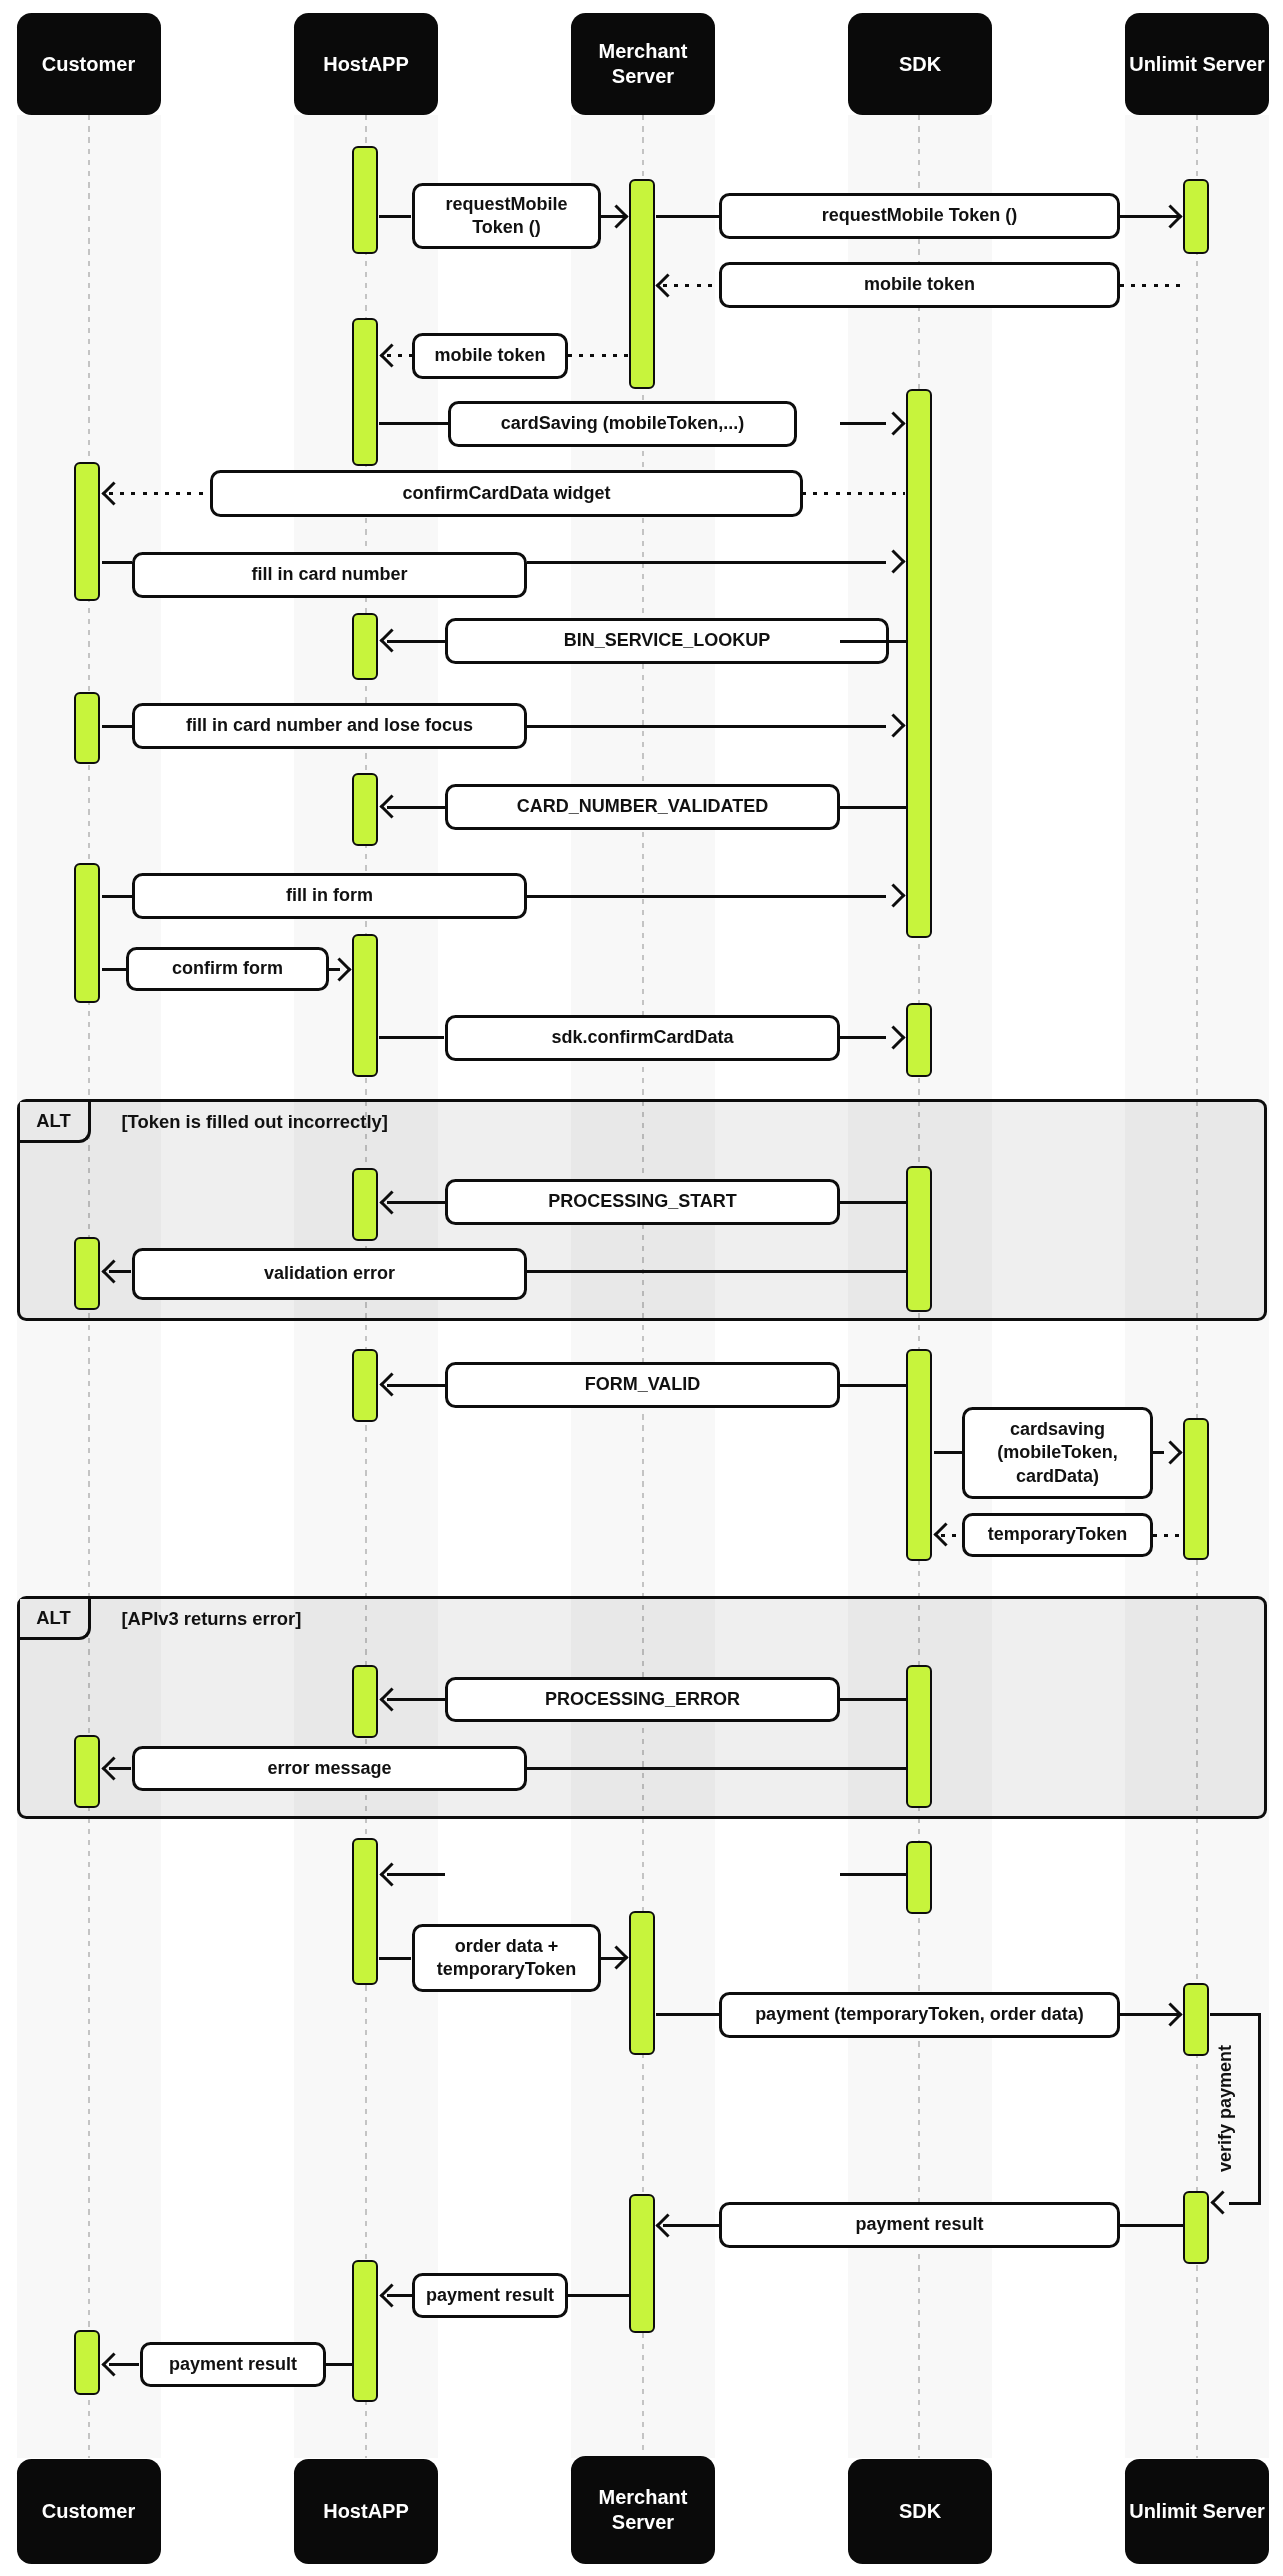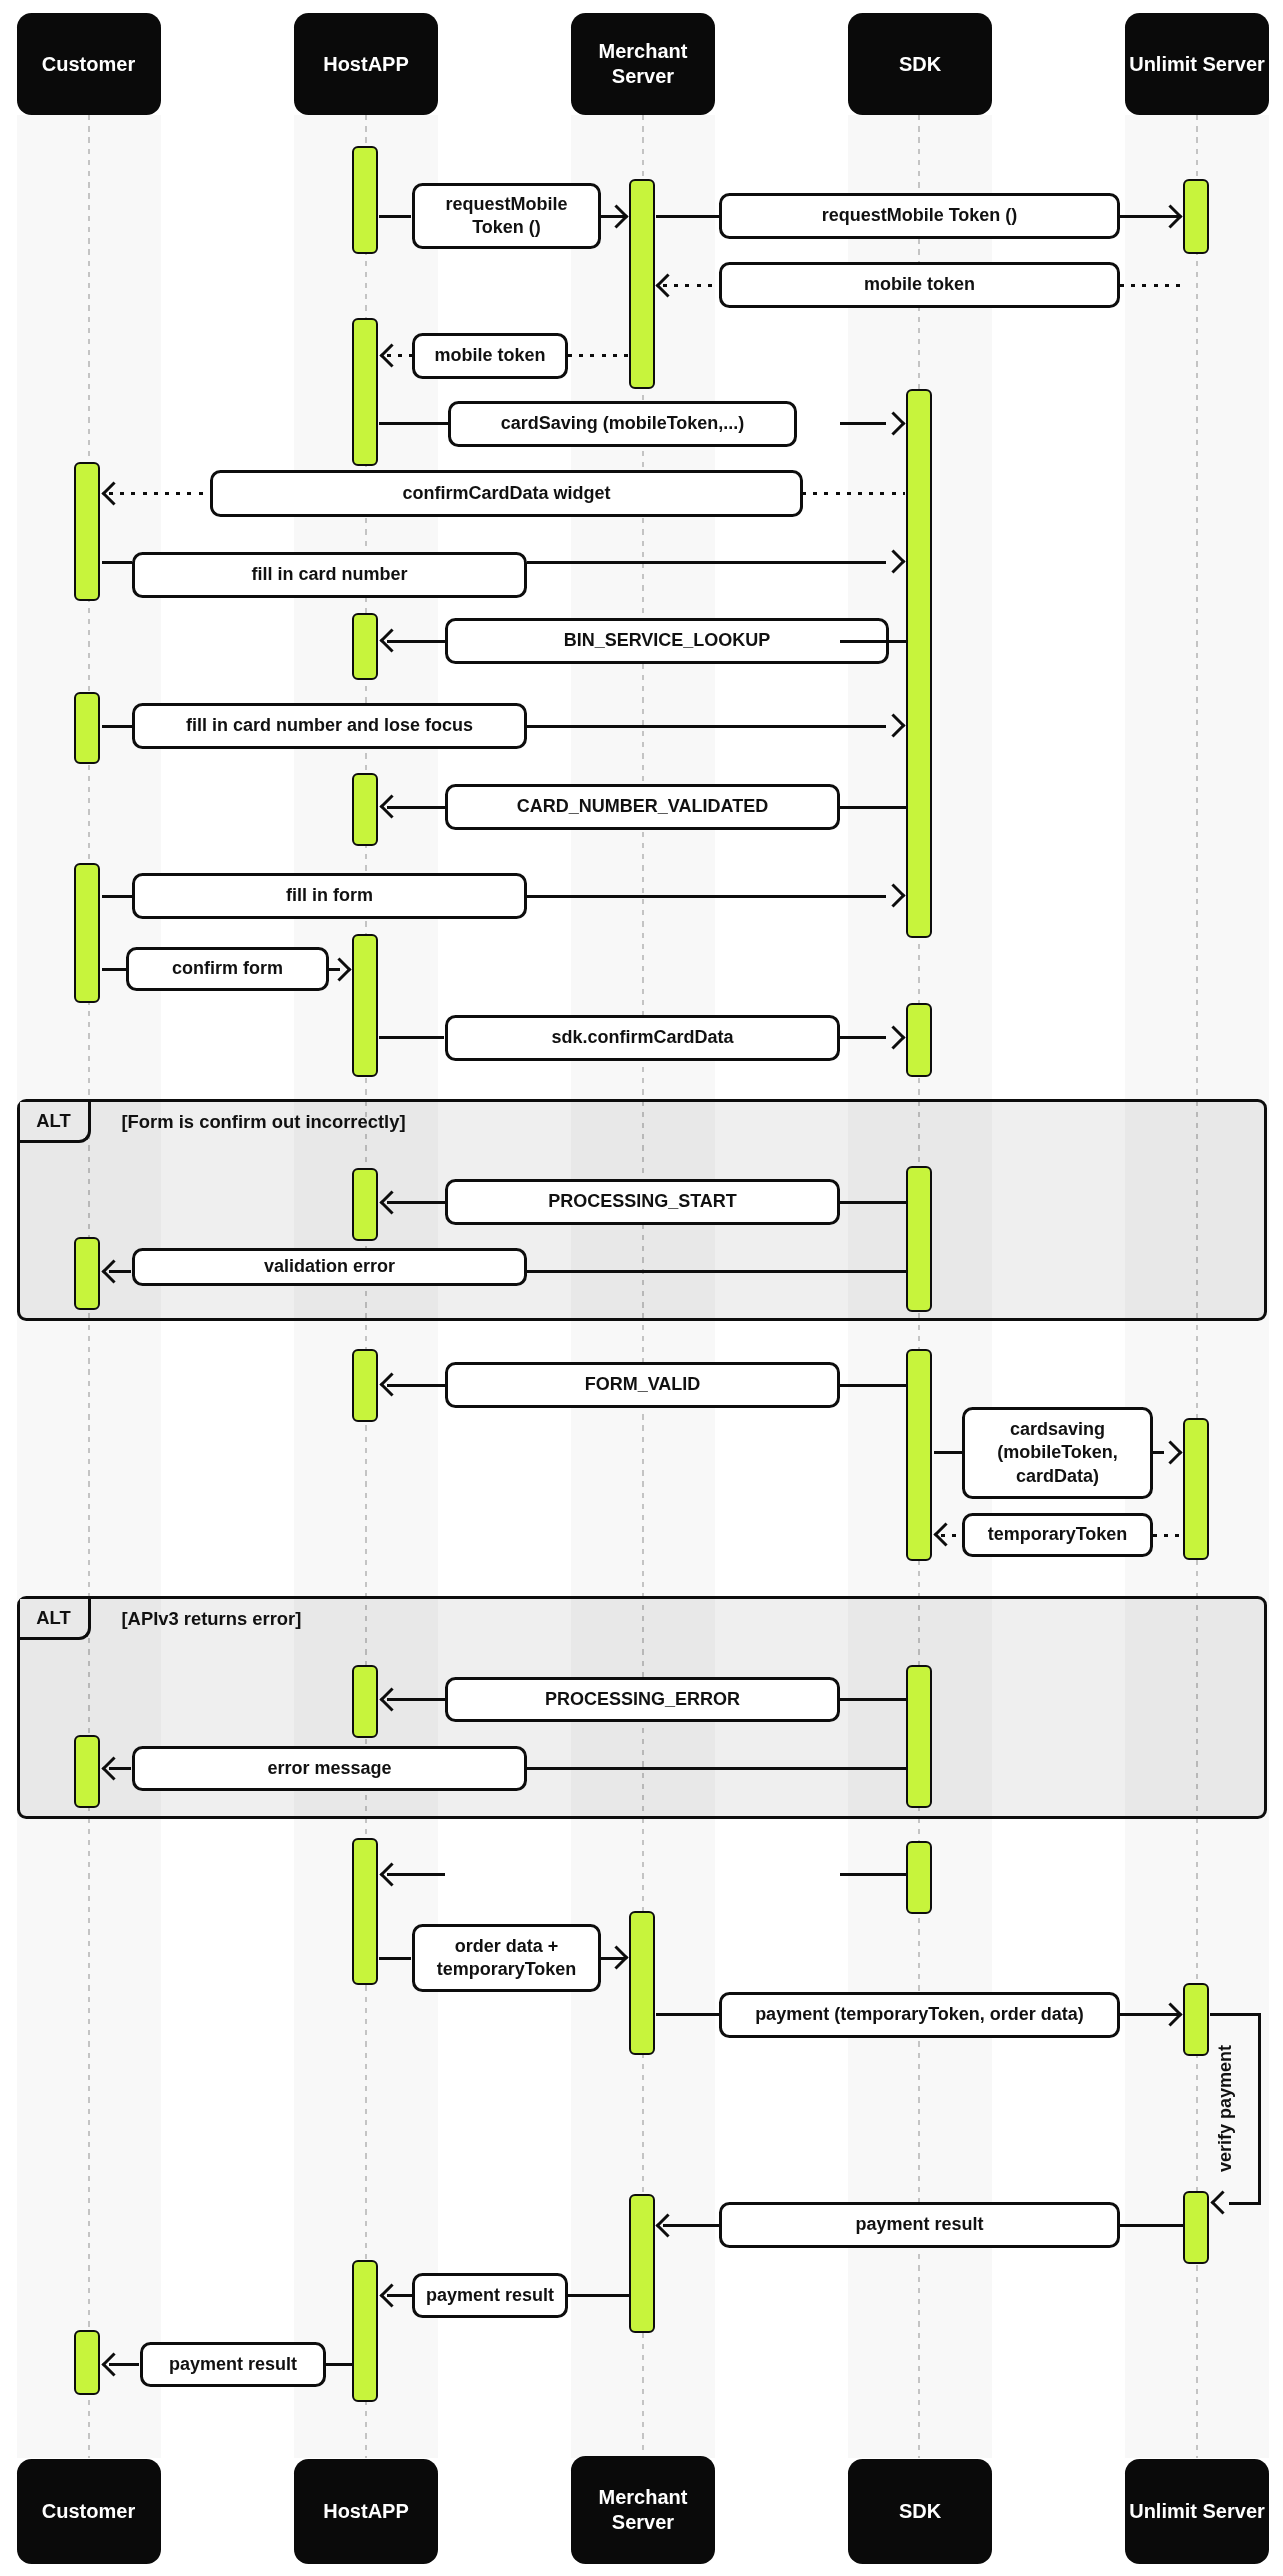--- a/index.html
+++ b/index.html
@@ -49,21 +49,21 @@
   <div class="lifeline" style="left:88px"></div>
   <div class="lifeline" style="left:365px"></div>
   <div class="lifeline" style="left:642px"></div>
   <div class="lifeline" style="left:918px"></div>
   <div class="lifeline" style="left:1196px"></div>
 
   <div class="altframe" style="left:16.5px;top:1099px;width:1250px;height:222px">
     <div class="alttab">
       <span>ALT</span>
     </div>
-    <div class="altcond">[Form is confirm out incorrectly]</div>
+    <div class="altcond">[Token is filled out incorrectly]</div>
   </div>
 
   <div class="altframe" style="left:16.5px;top:1596px;width:1250px;height:223px">
     <div class="alttab">
       <span>ALT</span>
     </div>
     <div class="altcond">[APIv3 returns error]</div>
   </div>
 
   <div class="bar" style="left:352px;top:146px;height:104px"></div>
@@ -161,21 +161,21 @@
   <div class="ln" style="left:840px;top:1036px;width:46px"></div>
   <div class="chev chevR" style="left:885px;top:1029px"></div>
 
   <div class="chev chevL" style="left:383px;top:1194px"></div>
   <div class="ln" style="left:387px;top:1201px;width:58px"></div>
   <div class="msg" style="left:445px;top:1179px;width:395px;height:46px">PROCESSING_START</div>
   <div class="ln" style="left:840px;top:1201px;width:66px"></div>
 
   <div class="chev chevL" style="left:105px;top:1263px"></div>
   <div class="ln" style="left:109px;top:1270px;width:22.4px"></div>
-  <div class="msg" style="left:132px;top:1248px;width:395px;height:38px">validation error</div>
+  <div class="msg" style="left:132px;top:1248px;width:395px;height:52px">validation error</div>
   <div class="ln" style="left:527px;top:1270px;width:379px"></div>
 
   <div class="chev chevL" style="left:383px;top:1376px"></div>
   <div class="ln" style="left:387px;top:1384px;width:58px"></div>
   <div class="msg" style="left:445px;top:1362px;width:395px;height:46px">FORM_VALID</div>
   <div class="ln" style="left:840px;top:1384px;width:66px"></div>
 
   <div class="ln" style="left:934px;top:1451px;width:28px"></div>
   <div class="msg" style="left:962px;top:1407px;width:191px;height:92px">cardsaving (mobileToken, cardData)</div>
   <div class="ln" style="left:1153px;top:1451px;width:10.5px"></div>

